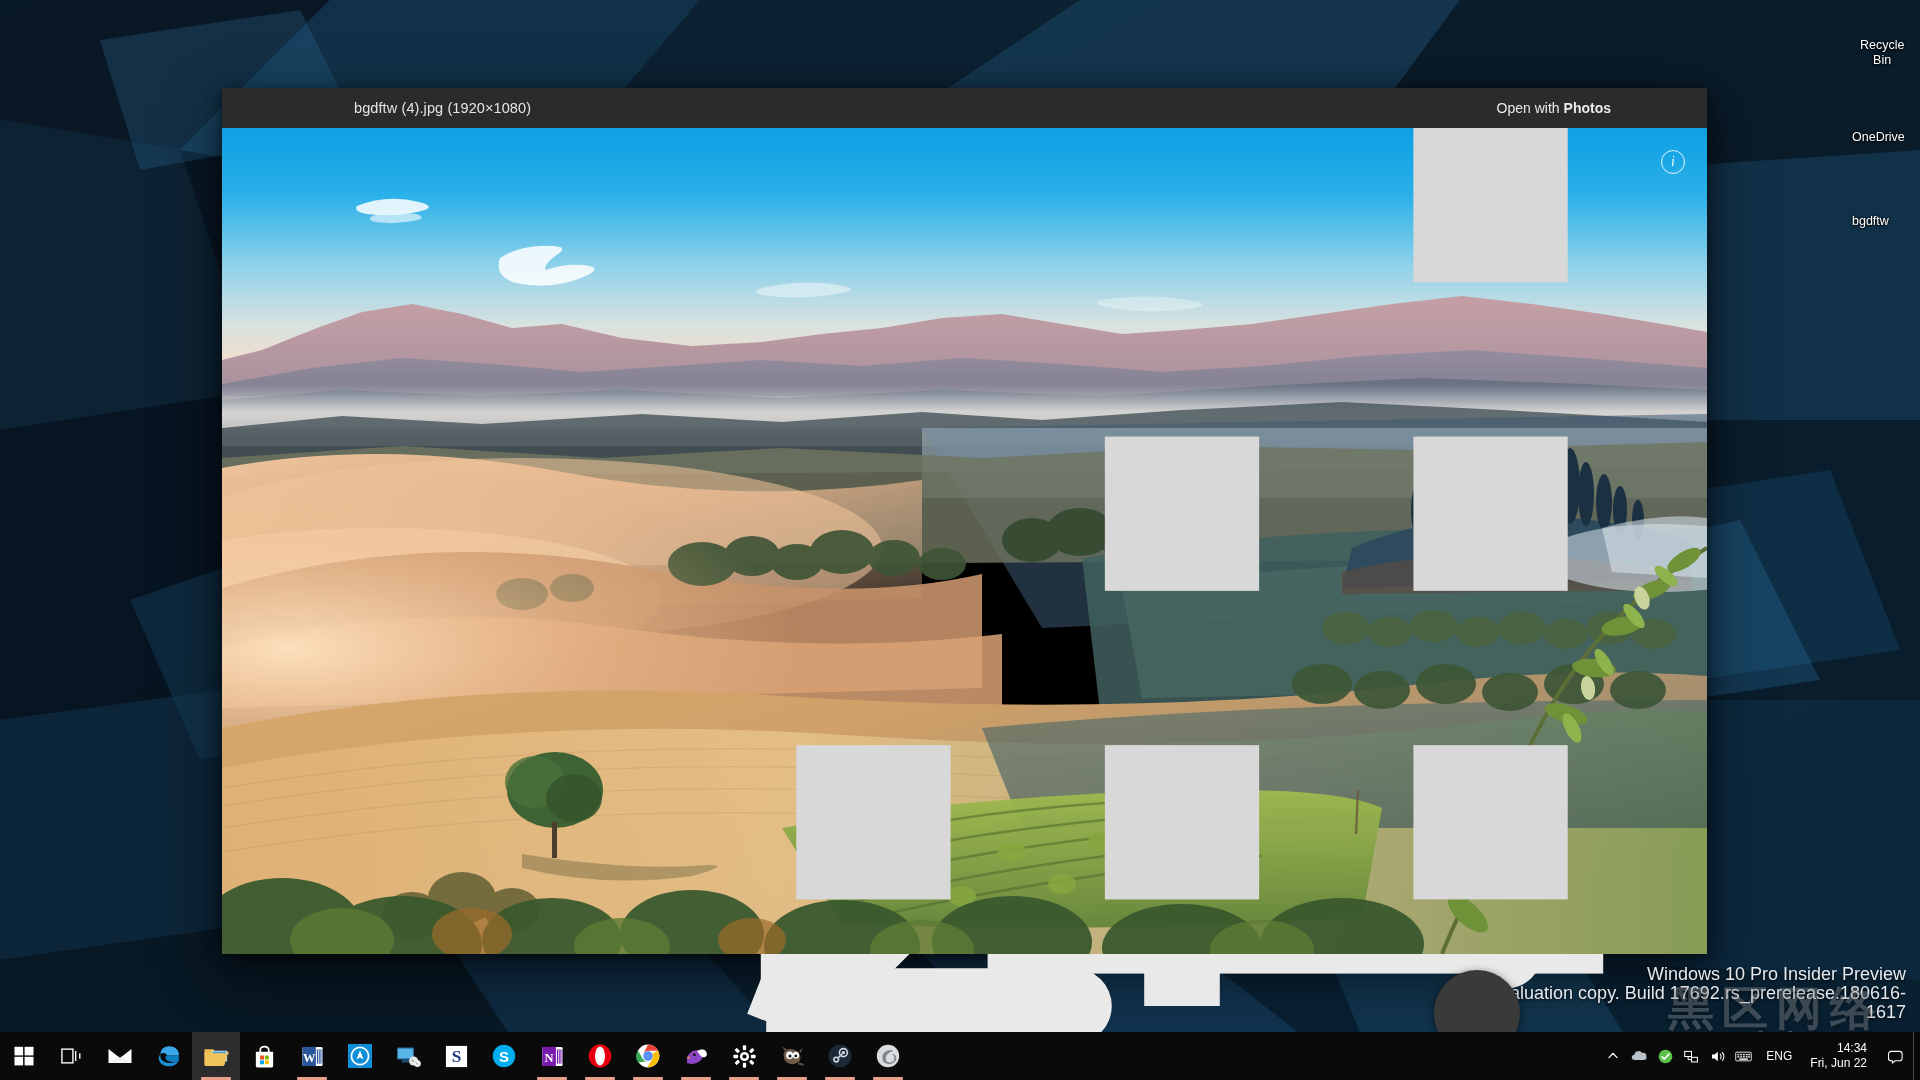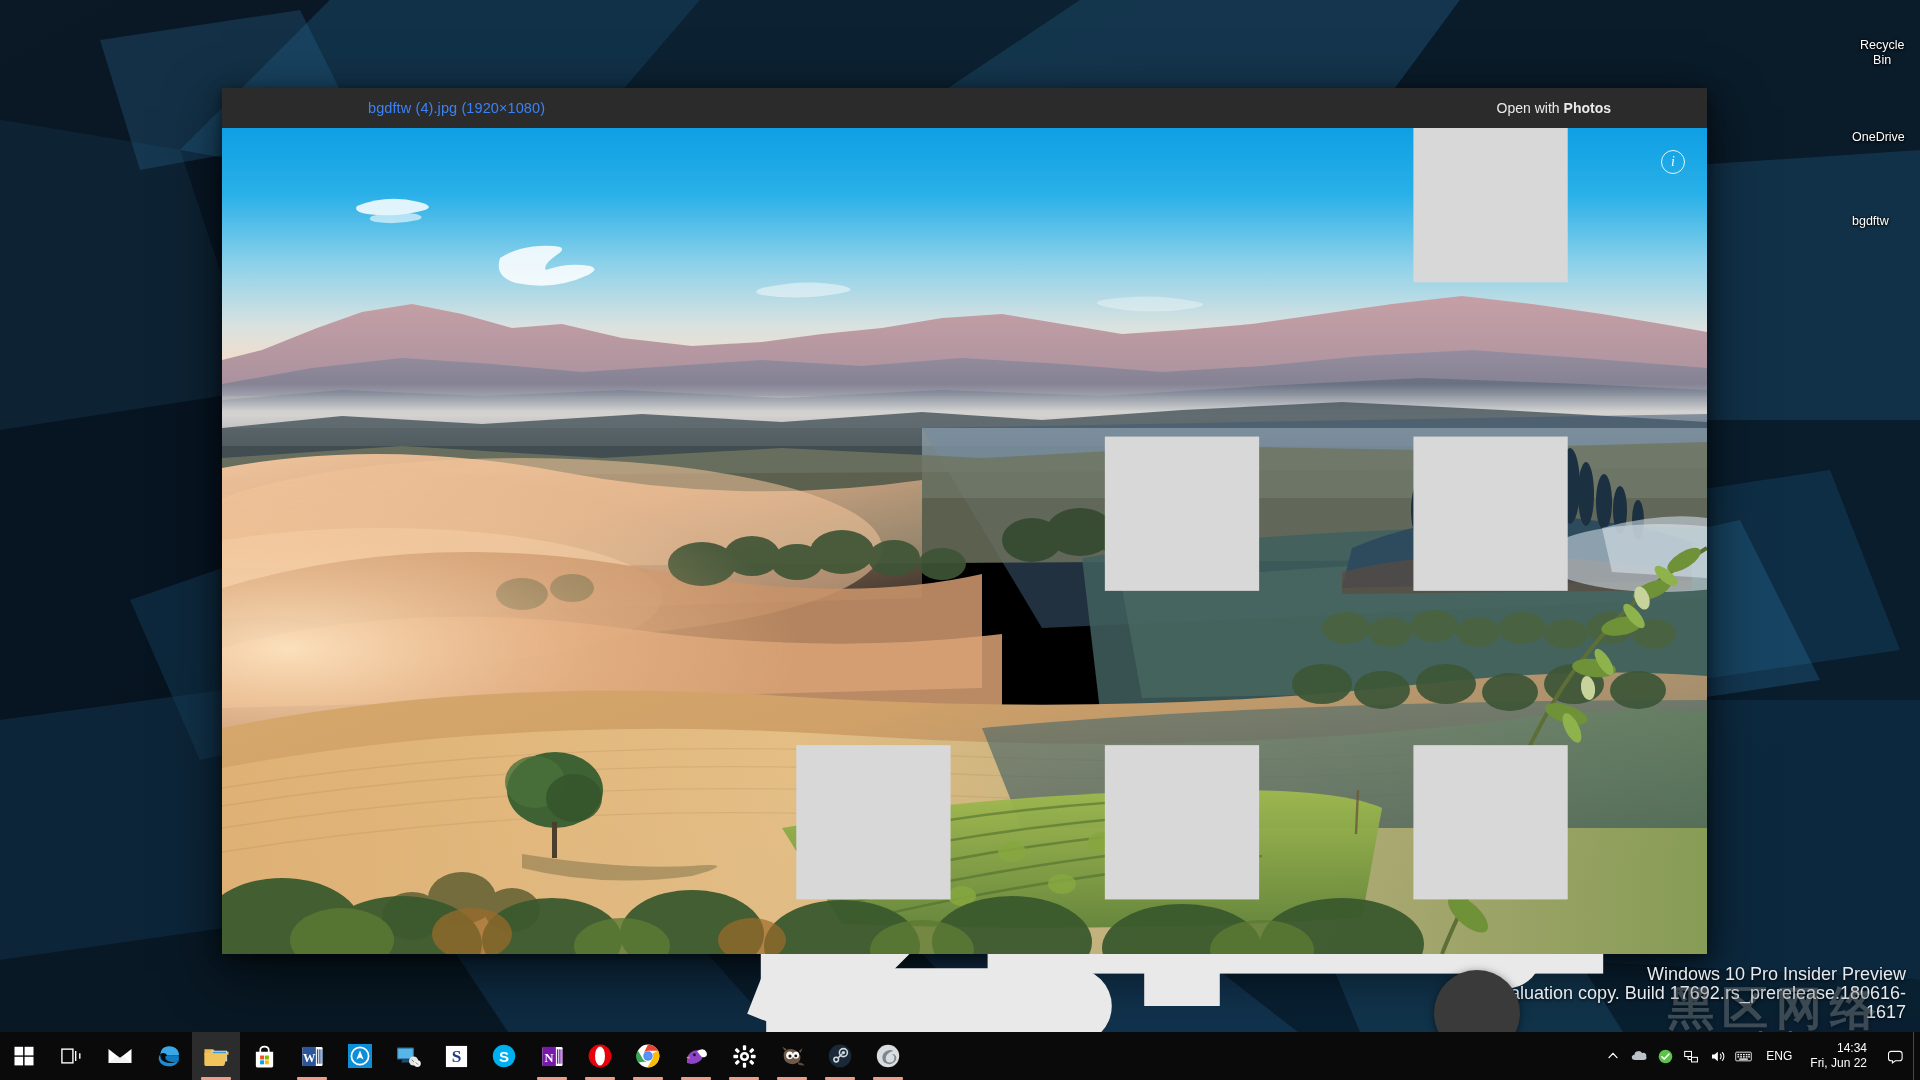--- a/index.html
+++ b/index.html
@@ -41,21 +41,21 @@
     background:#121212;
   }
   #titlebar{
     height:40px; background:#2b2b2b; display:flex; align-items:center;
     padding:0 0 0 10px; color:#e8e8e8; font-size:14px; user-select:none;
   }
   .tb-btn{
     width:36px; height:32px; display:flex; align-items:center; justify-content:center;
     color:#e9e9e9; border-radius:2px; cursor:default;
   }
-  #titlebar .title{ margin-left:28px; font-size:14.5px; color:#3b82f6; letter-spacing:.1px; white-space:nowrap;}
+  #titlebar .title{ margin-left:14px; font-size:14.5px; color:#e5e5e5; letter-spacing:.1px; white-space:nowrap;}
   #titlebar .spacer{ flex:1 1 auto; }
   .open-with{ font-size:14px; color:#eaeaea; padding:0 8px; cursor:default; white-space:nowrap;}
   .open-with b{ font-weight:700; }
   .tb-right{ width:44px; height:40px; display:flex;align-items:center;justify-content:center;cursor:default;}
 
   
   #canvas{
     position:relative; width:100%; height:826px; overflow:hidden; background:#000;
   }
   #canvas svg.photo{ position:absolute; inset:0; width:100%; height:100%; display:block;}

